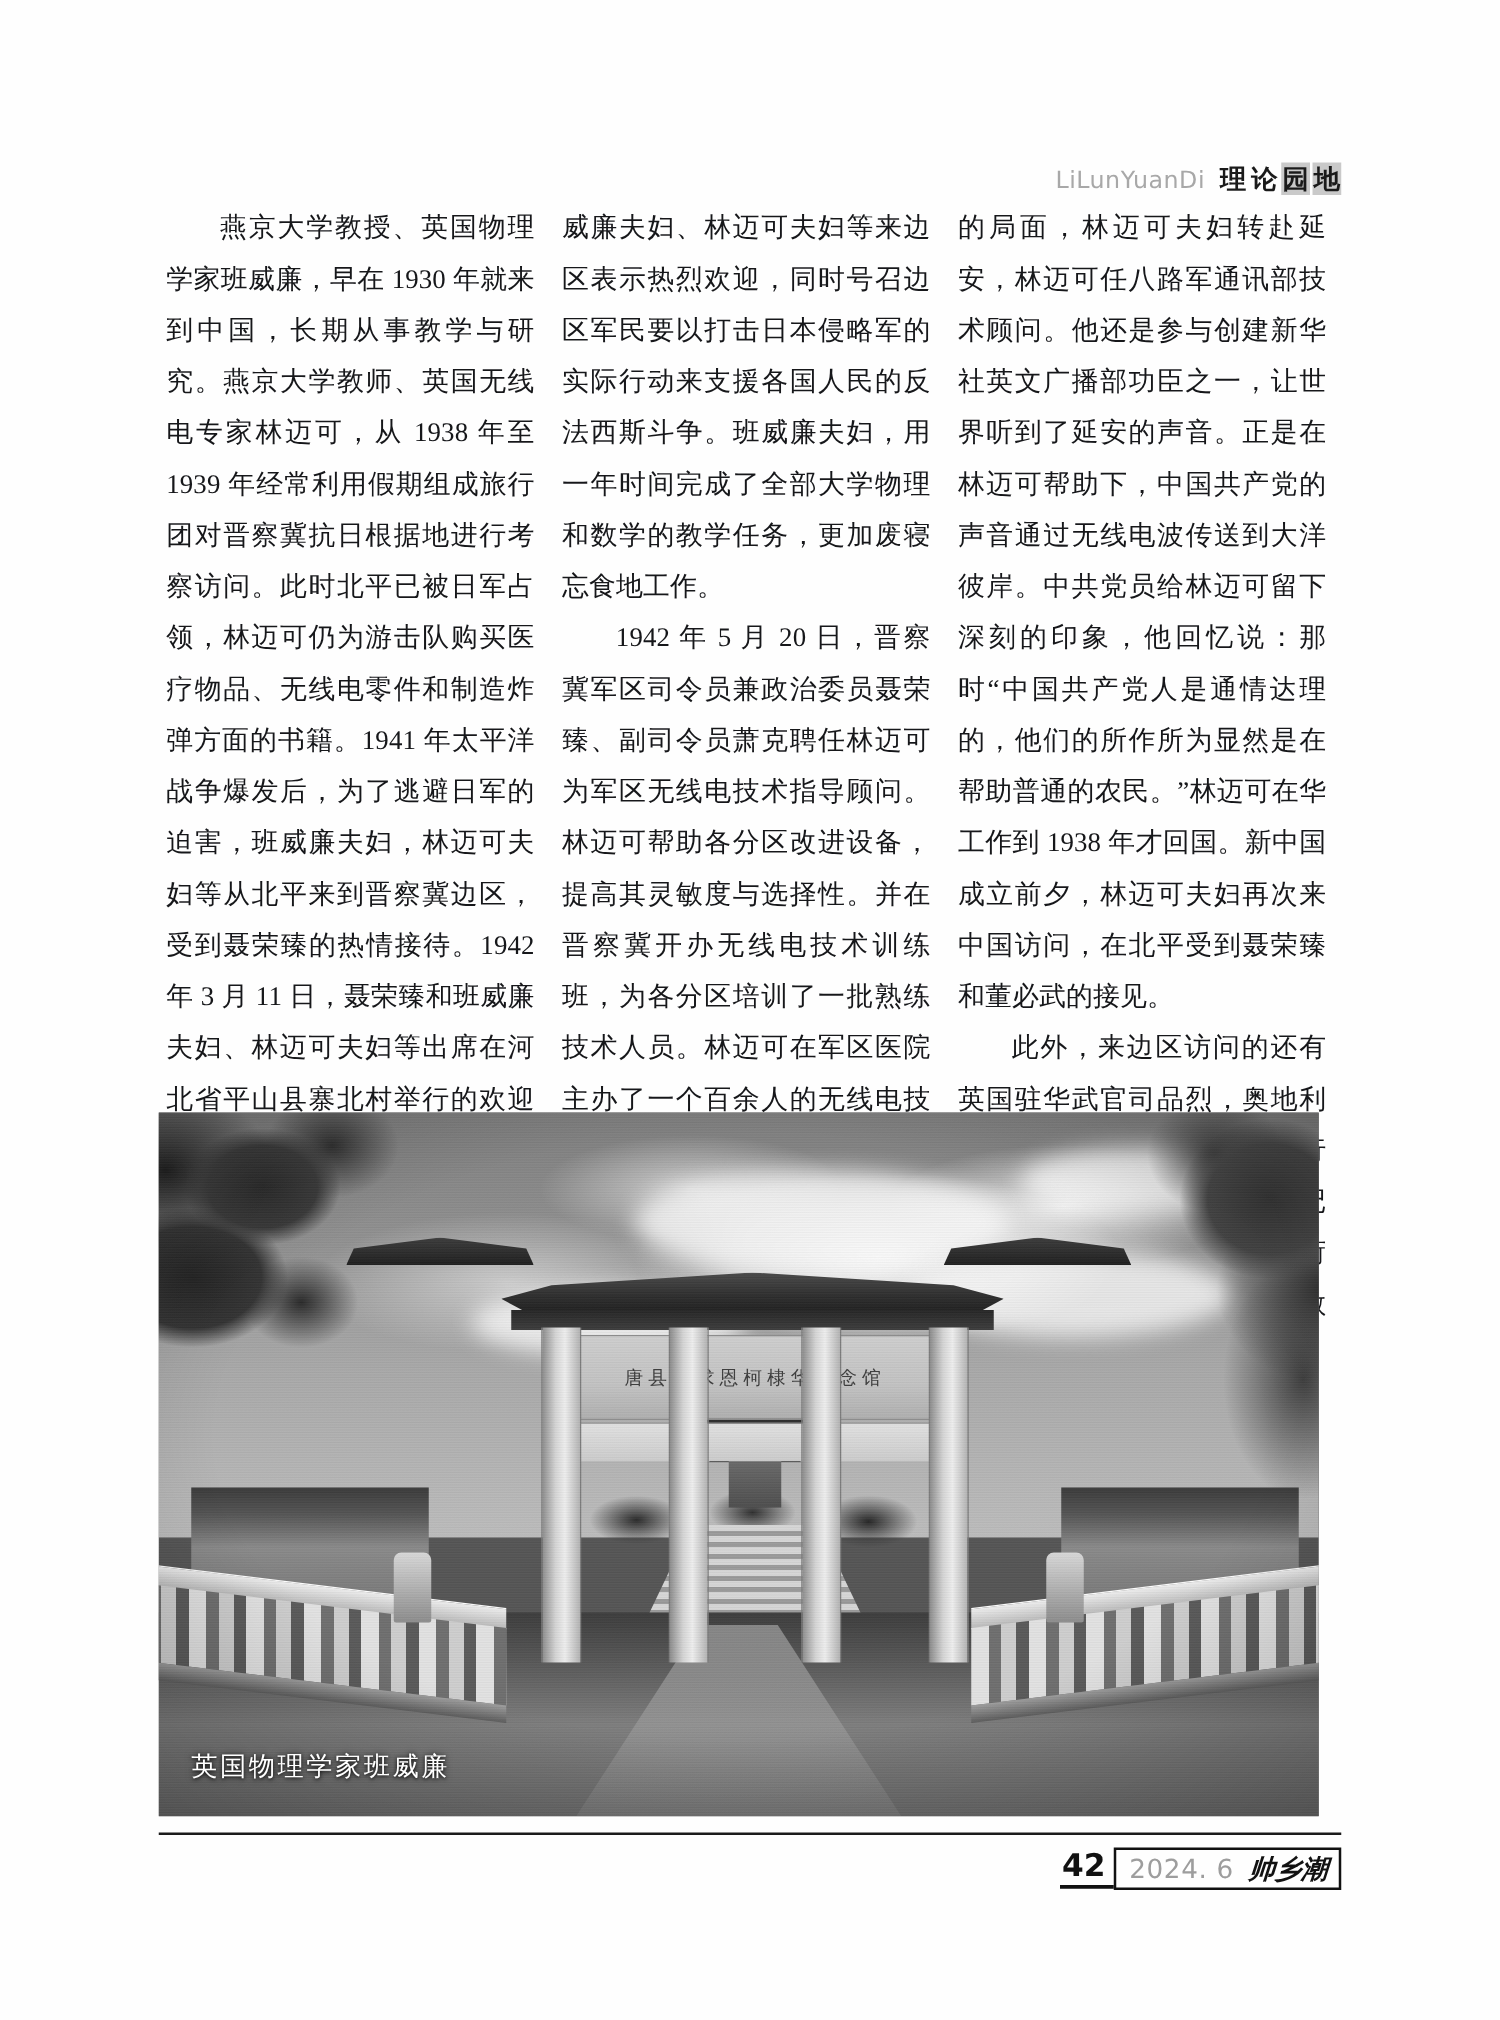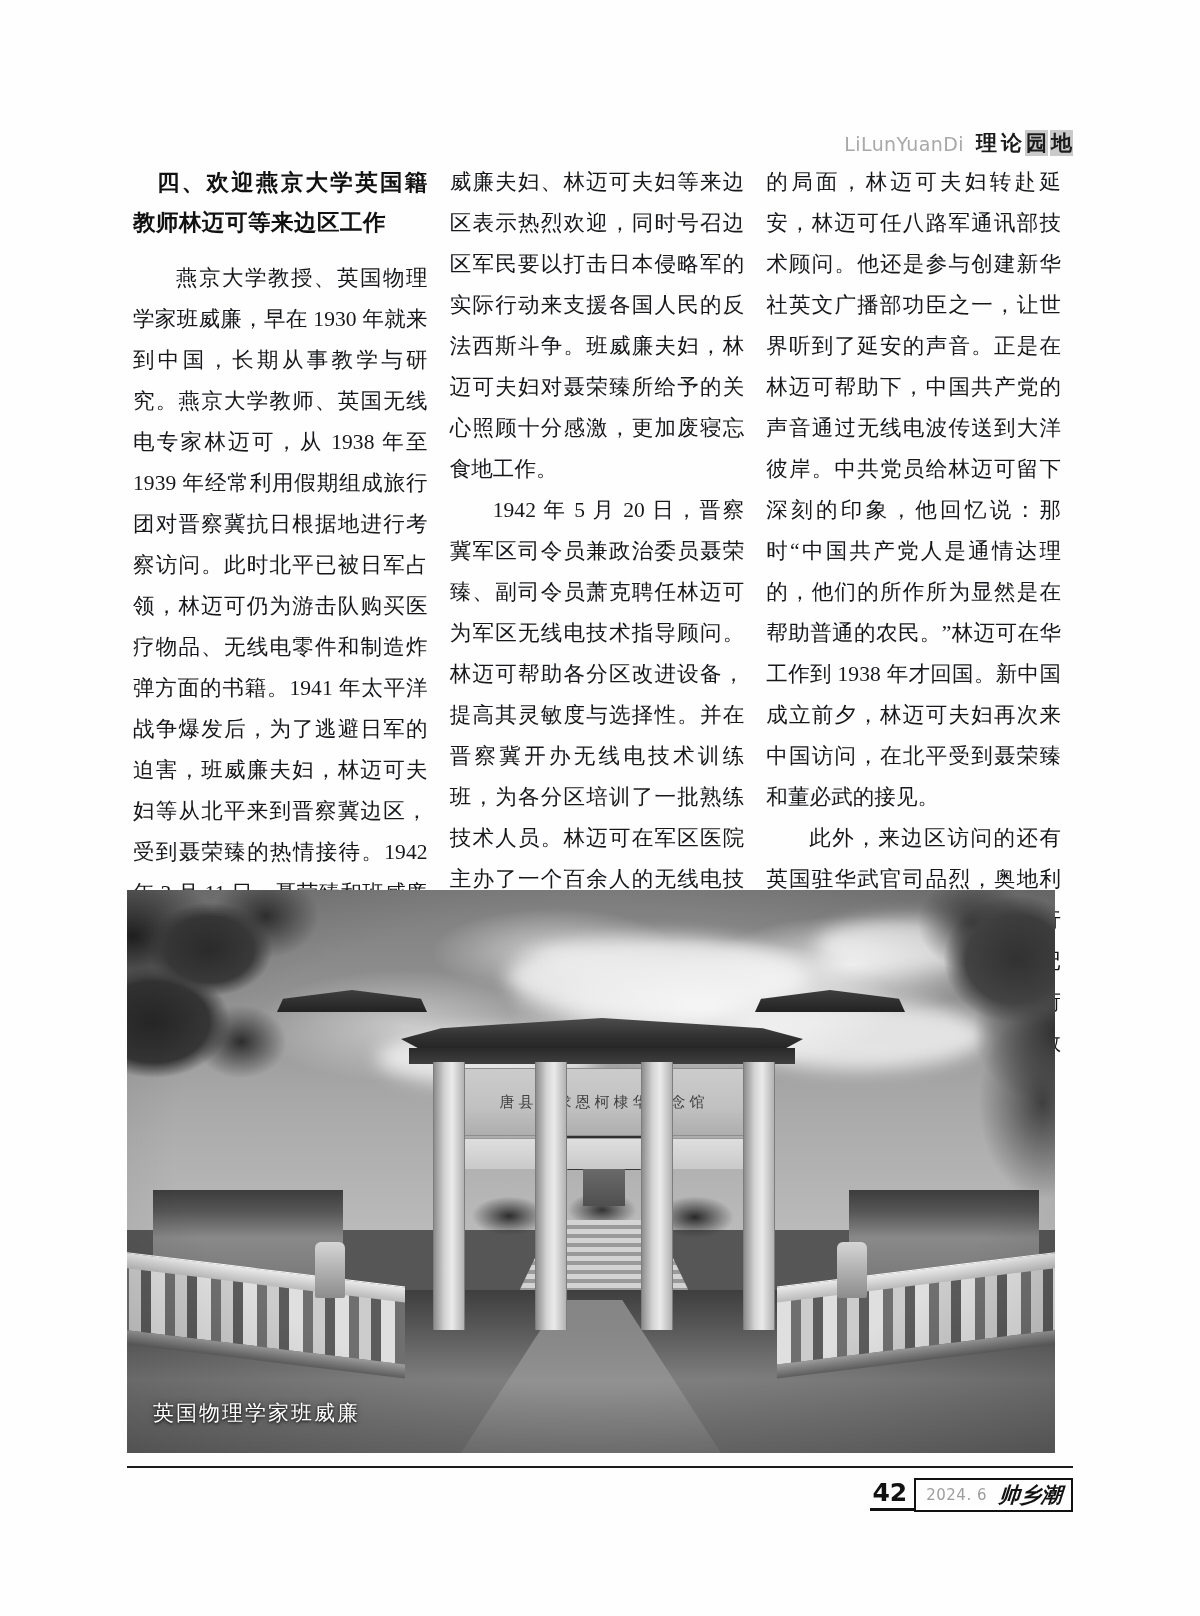--- a/index.html
+++ b/index.html
@@ -389,21 +389,21 @@
   }
   .footer-box {
     border: 2px solid #111;
     padding: 1px 9px 1px 10px;
     display: flex;
     align-items: center;
     gap: 12px;
   }
   .issue-date {
     font-family: "DejaVu Sans", sans-serif;
-    font-size: 15px;
+    font-size: 21px;
     color: #9d9d9d;
     letter-spacing: 0.5px;
     white-space: nowrap;
   }
   .brand-logo {
     font-family: "DejaVu Sans", sans-serif;
     font-weight: bold;
     font-size: 21px;
     color: #111;
     letter-spacing: 0px;
@@ -423,26 +423,25 @@
       <span>理</span>
       <span>论</span>
       <span class="boxed">园</span>
       <span class="boxed">地</span>
     </div>
   </div>
 
   <div class="columns">
 
     <div class="col">
-      <h2 class="section-title">四、欢迎燕京大学英国籍教师林迈可等来边区工作</h2>
       <p class="para indent last">燕京大学教授、英国物理学家班威廉，早在 1930 年就来到中国，长期从事教学与研究。燕京大学教师、英国无线电专家林迈可，从 1938 年至 1939 年经常利用假期组成旅行团对晋察冀抗日根据地进行考察访问。此时北平已被日军占领，林迈可仍为游击队购买医疗物品、无线电零件和制造炸弹方面的书籍。1941 年太平洋战争爆发后，为了逃避日军的迫害，班威廉夫妇，林迈可夫妇等从北平来到晋察冀边区，受到聂荣臻的热情接待。1942 年 3 月 11 日，聂荣臻和班威廉夫妇、林迈可夫妇等出席在河北省平山县寨北村举行的欢迎国际反法西斯友人大会。聂荣臻在大会上讲话，对班</p>
     </div>
 
     <div class="col">
-      <p class="para last">威廉夫妇、林迈可夫妇等来边区表示热烈欢迎，同时号召边区军民要以打击日本侵略军的实际行动来支援各国人民的反法西斯斗争。班威廉夫妇，林迈可夫妇对聂荣臻所给予的关心照顾十分感激，更加废寝忘食地工作。</p>
+      <p class="para last">威廉夫妇、林迈可夫妇等来边区表示热烈欢迎，同时号召边区军民要以打击日本侵略军的实际行动来支援各国人民的反法西斯斗争。班威廉夫妇，用一年时间完成了全部大学物理和数学的教学任务，更加废寝忘食地工作。</p>
       <p class="para indent last">1942 年 5 月 20 日，晋察冀军区司令员兼政治委员聂荣臻、副司令员萧克聘任林迈可为军区无线电技术指导顾问。林迈可帮助各分区改进设备，提高其灵敏度与选择性。并在晋察冀开办无线电技术训练班，为各分区培训了一批熟练技术人员。林迈可在军区医院主办了一个百余人的无线电技术训练班，亲自讲授物理、数学和理论电磁学等课程，用一年时间完成了全部大学物理和数学的教学任务。1944 年春抗战形势好转，为了改变中共与外界隔离</p>
     </div>
 
     <div class="col">
       <p class="para last">的局面，林迈可夫妇转赴延安，林迈可任八路军通讯部技术顾问。他还是参与创建新华社英文广播部功臣之一，让世界听到了延安的声音。正是在林迈可帮助下，中国共产党的声音通过无线电波传送到大洋彼岸。中共党员给林迈可留下深刻的印象，他回忆说：那时“中国共产党人是通情达理的，他们的所作所为显然是在帮助普通的农民。”林迈可在华工作到 1938 年才回国。新中国成立前夕，林迈可夫妇再次来中国访问，在北平受到聂荣臻和董必武的接见。</p>
       <p class="para indent last">此外，来边区访问的还有英国驻华武官司品烈，奥地利援华医生博莱，美国花旗银行北平分行经理郝鲁，美联社记者汉森，以及南斯拉夫、荷兰、法国等国家的专家、教授、记者和商人。他们对</p>
     </div>
 
   </div>
 

